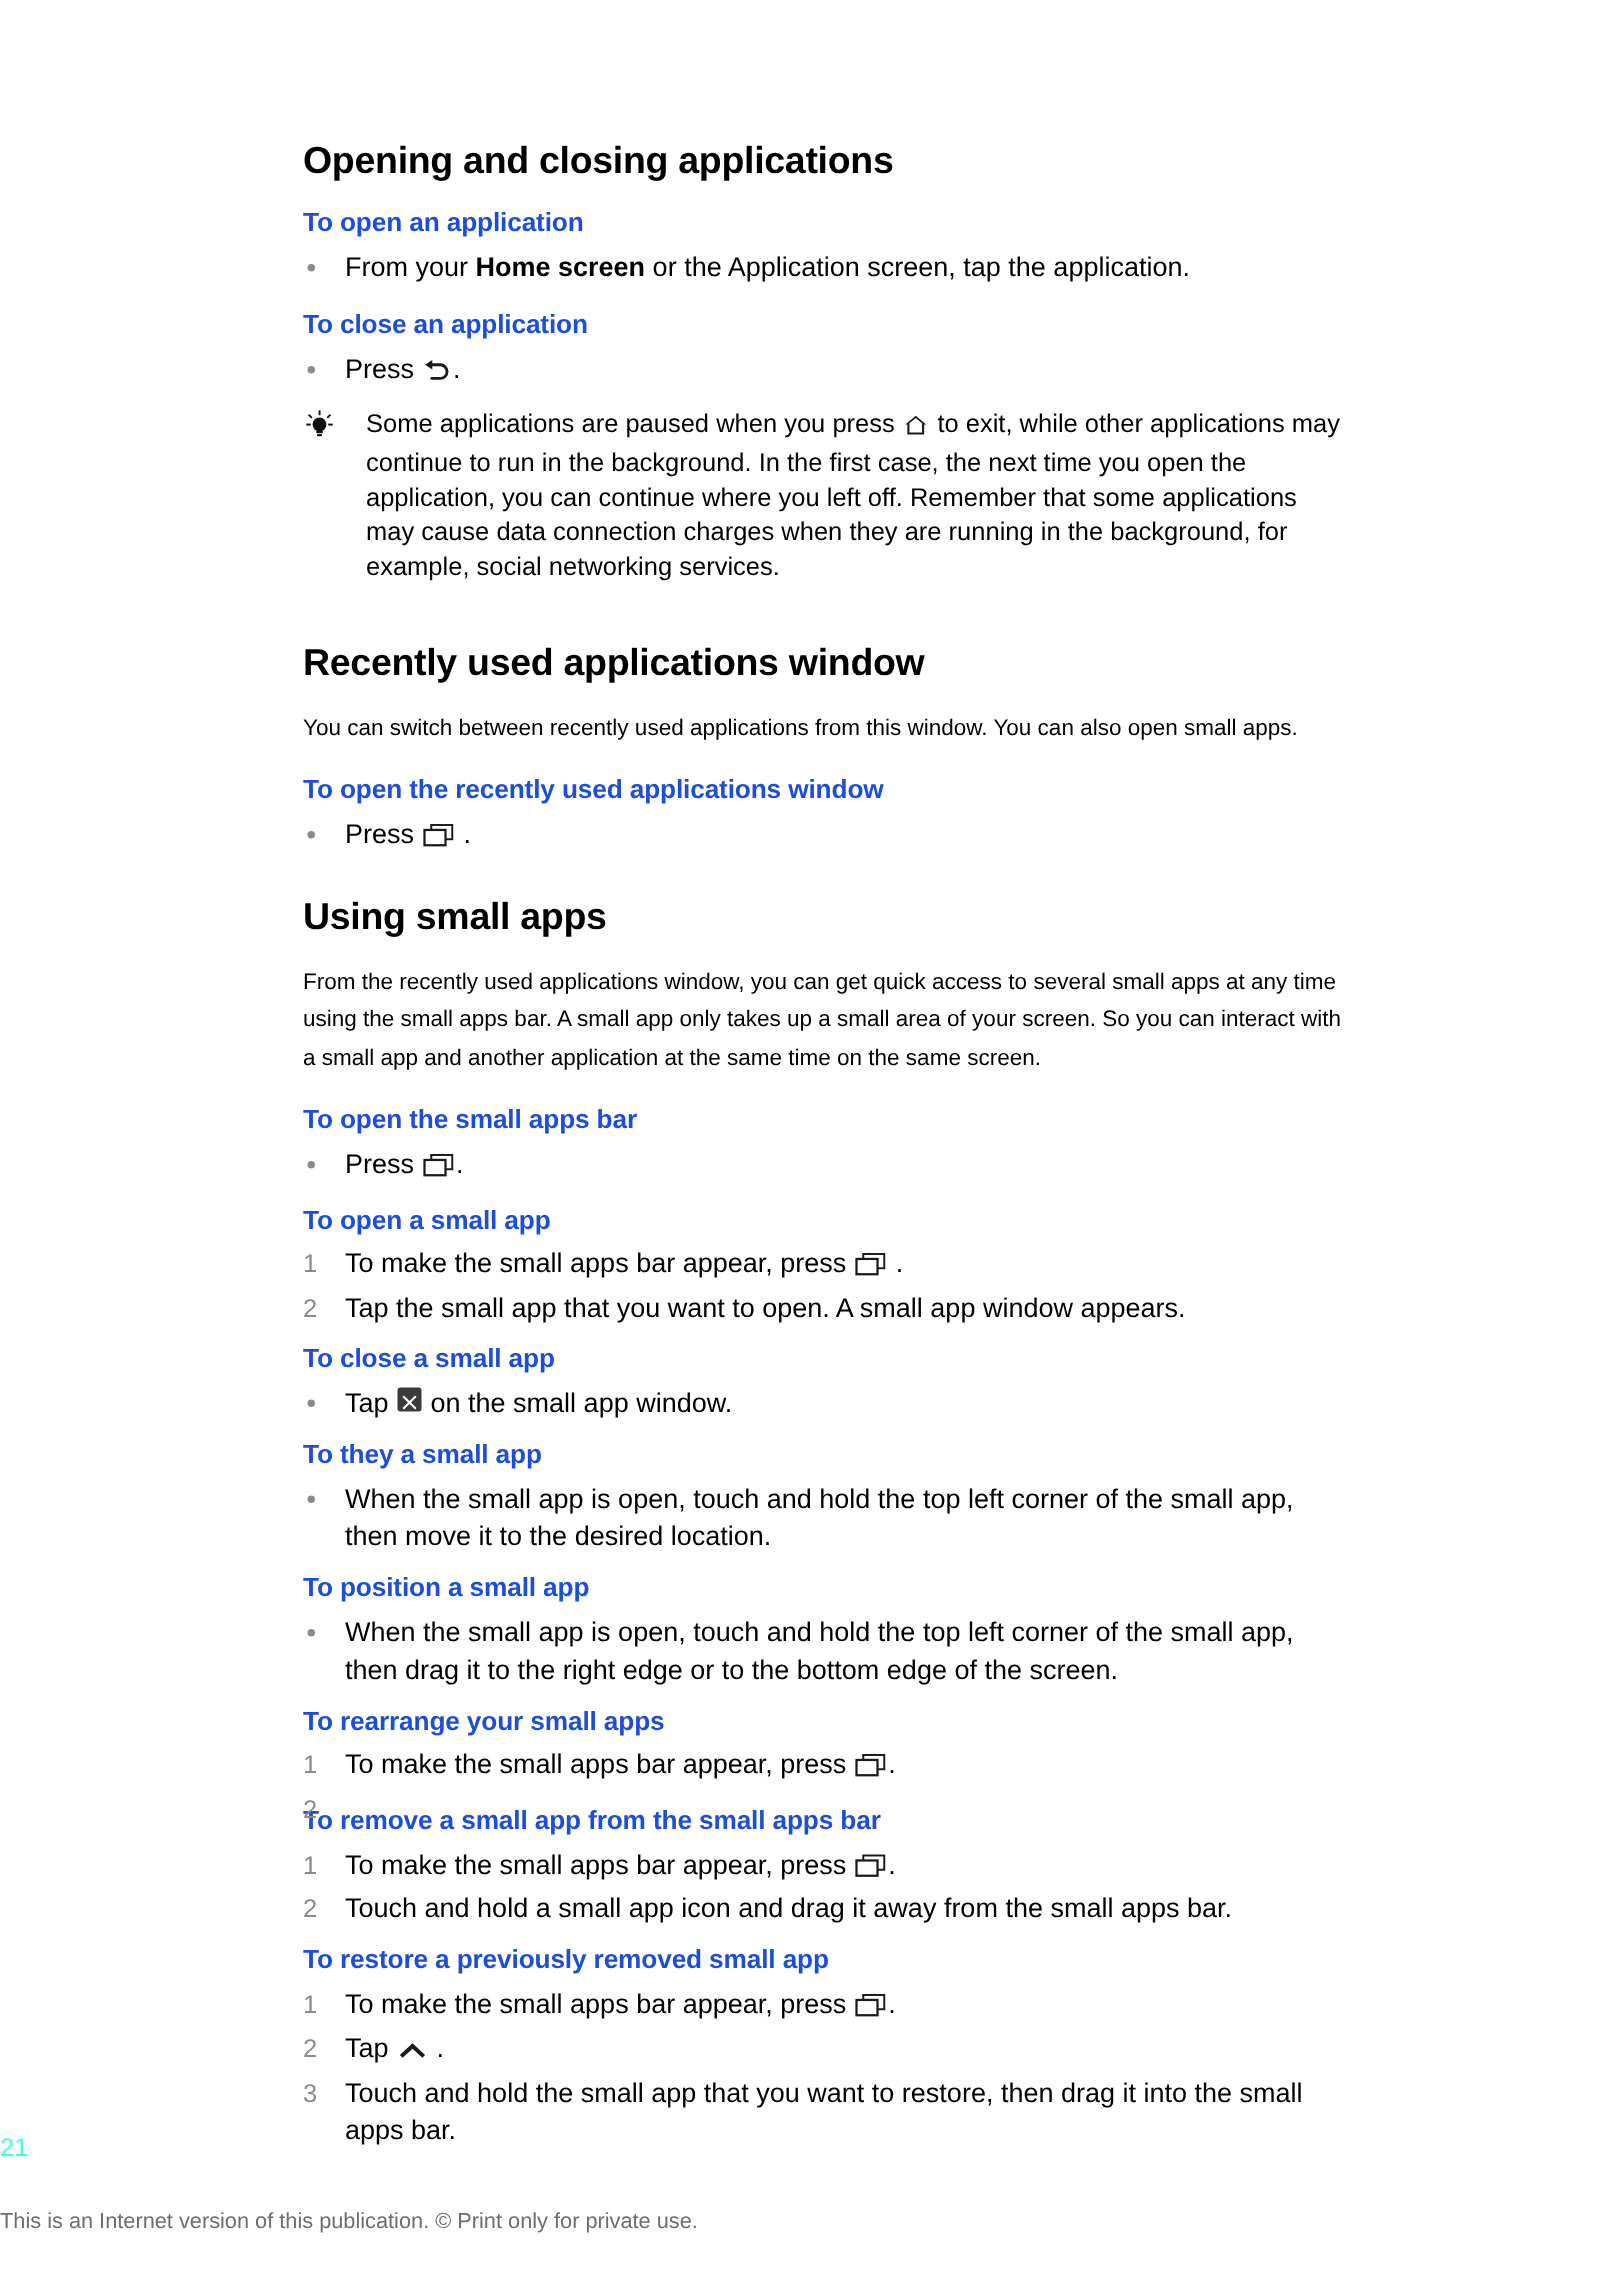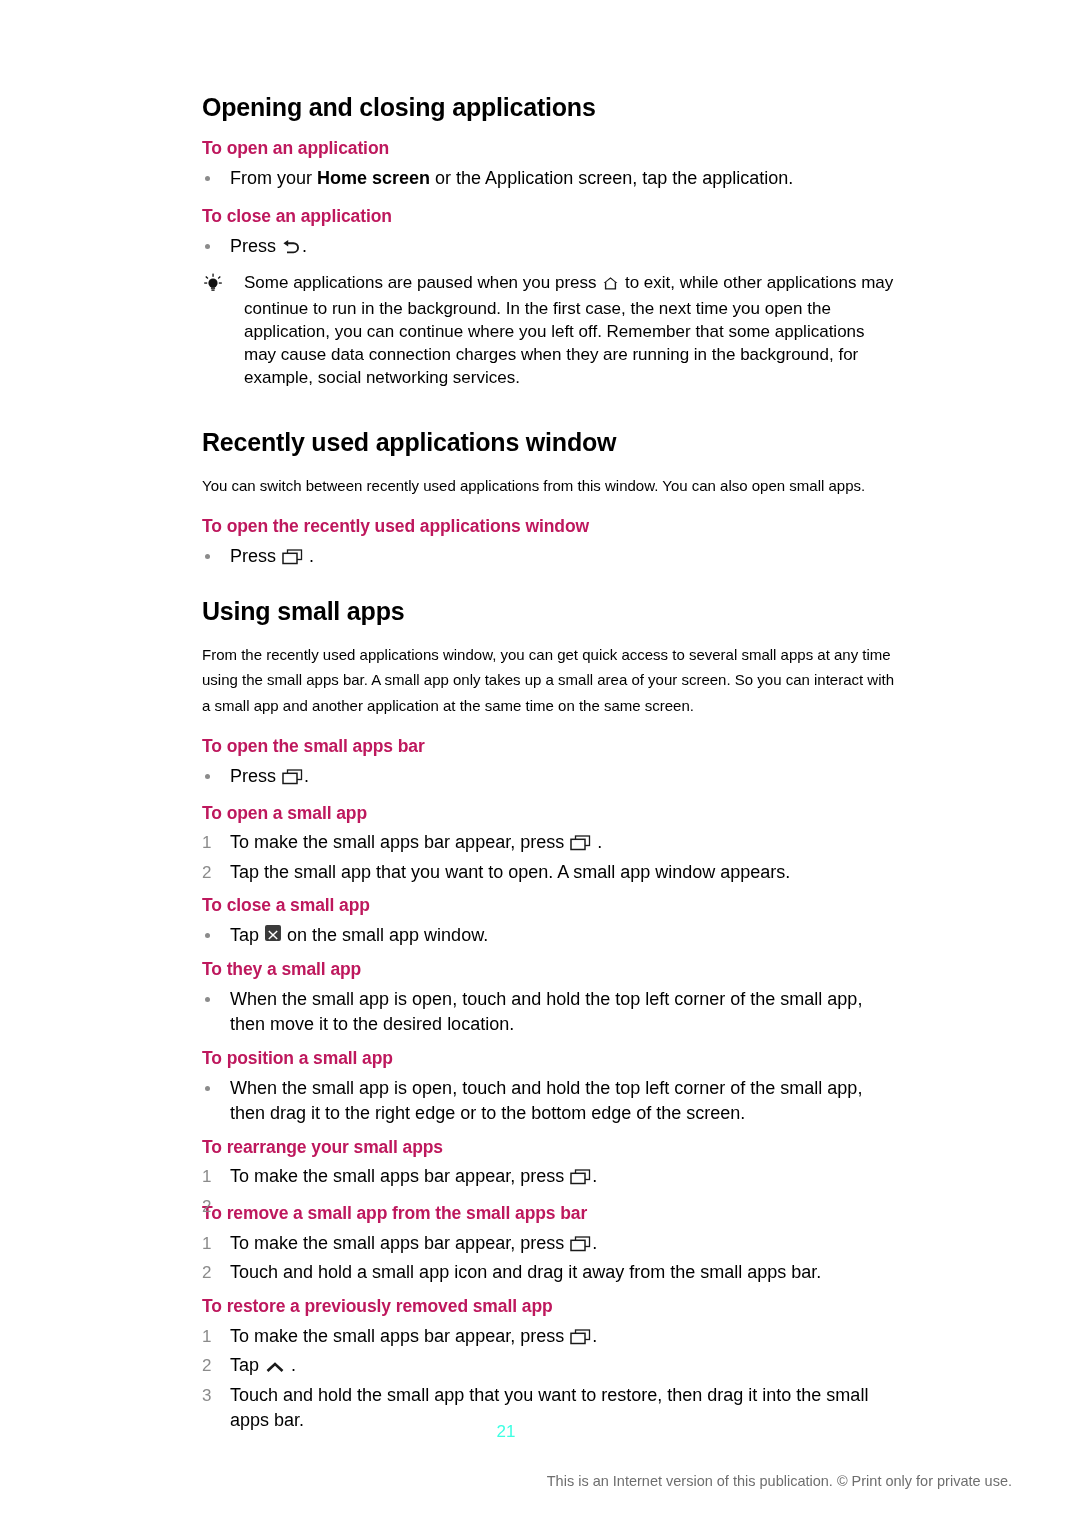--- a/index.html
+++ b/index.html
@@ -32,21 +32,21 @@
     font-size: 25px;
     font-weight: bold;
     letter-spacing: -0.2px;
     margin: 0 0 16px 0;
     line-height: 1.2;
     color: #000;
   }
   h2.sub-title {
     font-size: 17.5px;
     font-weight: bold;
-    color: #be185d;
+    color: #1d4ed8;
     margin: 0 0 6px 0;
     line-height: 1.25;
     letter-spacing: -0.1px;
   }
 
   
   p.body {
     font-size: 15px;
     line-height: 25.5px;
     margin: 0 0 4px 0;
@@ -127,31 +127,31 @@
   .gap-md { height: 22px; }
   .gap-sm { height: 14px; }
   .gap-xs { height: 9px; }
 
   
   .page-number {
     position: absolute;
     left: 0;
     right: 0;
     top: 1422px;
-    text-align: center;
+    text-align: left;
     font-size: 17px;
     color: #3DFFE2;
     font-weight: normal;
   }
   .footer-note {
     position: absolute;
     left: 0;
     right: 0;
     top: 1473px;
-    text-align: right;
+    text-align: left;
     font-size: 14.5px;
     color: #6e6e6e;
   }
   b { font-weight: bold; }
 </style>
 </head>
 <body>
 
 <div class="page">
   <div class="content">

